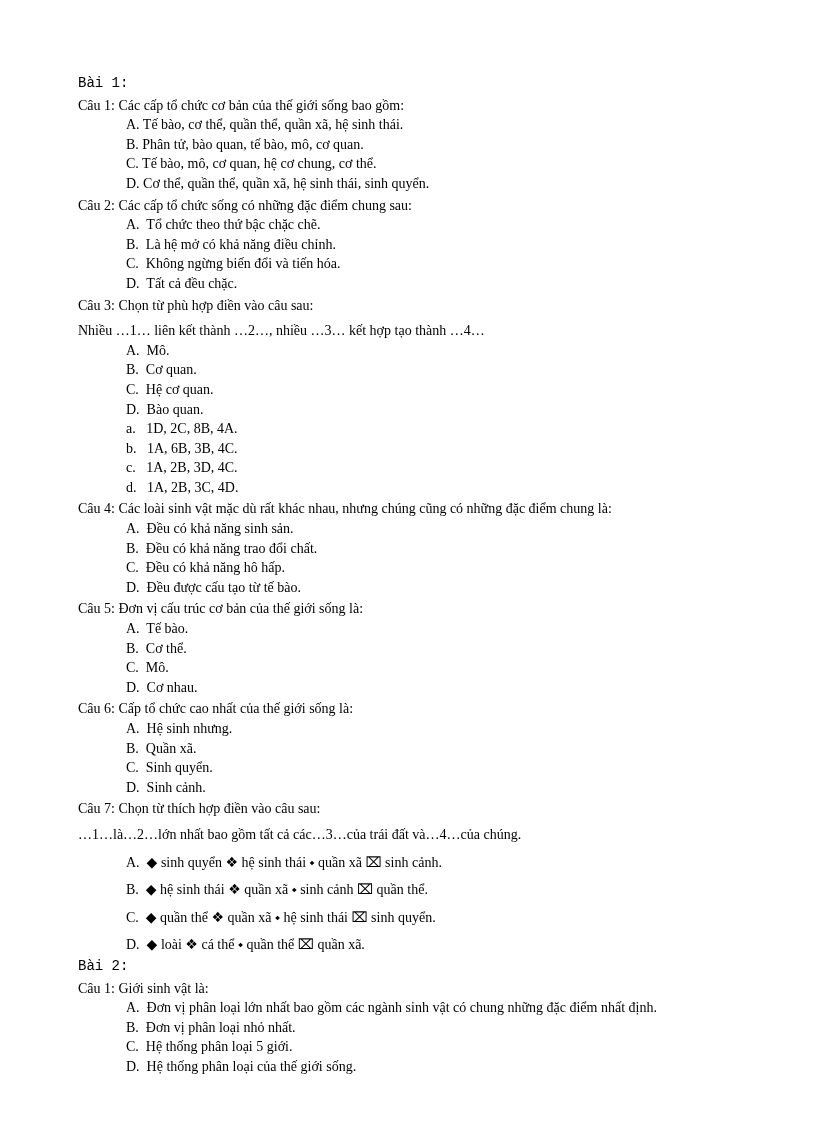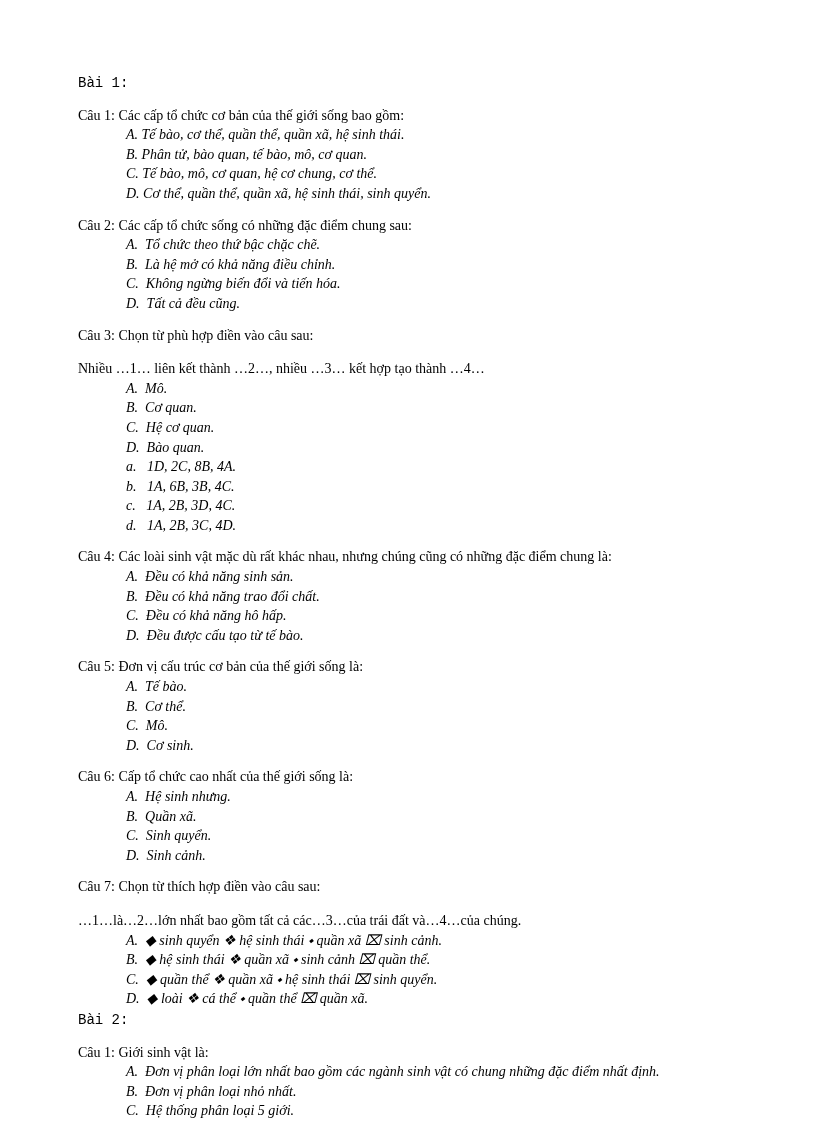--- a/index.html
+++ b/index.html
@@ -8,41 +8,41 @@
     line-height: 1.4;
     color: #000;
     background: #fff;
     margin: 0;
     padding: 72px 78px 40px 78px;
     width: 816px;
     box-sizing: border-box;
   }
   .line { white-space: pre-wrap; }
   .bai { margin-top: 2px; font-family: Liberation Mono, monospace; }
-  .q { margin-top: 12px; }
-  .opt { padding-left: 48px; font-style: italic; }
-  .fill { margin-top: 14px; }
-  .sym { font-family: "Segoe UI Symbol", "Arial Unicode MS", serif; }
+  .q { margin-top: 2px; }
+  .opt { padding-left: 48px; }
+  .fill { margin-top: 6px; }
+  .sym { font-family: "Segoe UI Symbol", "Arial Unicode MS", serif; margin-top: 8px; }
 </style>
 </head>
 <body>
 
 <div class="bai line">Bài 1:</div>
 
 <div class="q line">Câu 1: Các cấp tổ chức cơ bản của thế giới sống bao gồm:</div>
 <div class="opt line">A. Tế bào, cơ thể, quần thể, quần xã, hệ sinh thái.</div>
 <div class="opt line">B. Phân tử, bào quan, tế bào, mô, cơ quan.</div>
 <div class="opt line">C. Tế bào, mô, cơ quan, hệ cơ chung, cơ thể.</div>
 <div class="opt line">D. Cơ thể, quần thể, quần xã, hệ sinh thái, sinh quyển.</div>
 
 <div class="q line">Câu 2: Các cấp tổ chức sống có những đặc điểm chung sau:</div>
 <div class="opt line">A.  Tổ chức theo thứ bậc chặc chẽ.</div>
 <div class="opt line">B.  Là hệ mở có khả năng điều chỉnh.</div>
 <div class="opt line">C.  Không ngừng biến đổi và tiến hóa.</div>
-<div class="opt line">D.  Tất cả đều cũng.</div>
+<div class="opt line">D.  Tất cả đều chặc.</div>
 
 <div class="q line">Câu 3: Chọn từ phù hợp điền vào câu sau:</div>
 <div class="fill line">Nhiều …1… liên kết thành …2…, nhiều …3… kết hợp tạo thành …4…</div>
 <div class="opt line">A.  Mô.</div>
 <div class="opt line">B.  Cơ quan.</div>
 <div class="opt line">C.  Hệ cơ quan.</div>
 <div class="opt line">D.  Bào quan.</div>
 <div class="opt line">a.   1D, 2C, 8B, 4A.</div>
 <div class="opt line">b.   1A, 6B, 3B, 4C.</div>
 <div class="opt line">c.   1A, 2B, 3D, 4C.</div>
@@ -51,21 +51,21 @@
 <div class="q line">Câu 4: Các loài sinh vật mặc dù rất khác nhau, nhưng chúng cũng có những đặc điểm chung là:</div>
 <div class="opt line">A.  Đều có khả năng sinh sản.</div>
 <div class="opt line">B.  Đều có khả năng trao đổi chất.</div>
 <div class="opt line">C.  Đều có khả năng hô hấp.</div>
 <div class="opt line">D.  Đều được cấu tạo từ tế bào.</div>
 
 <div class="q line">Câu 5: Đơn vị cấu trúc cơ bản của thế giới sống là:</div>
 <div class="opt line">A.  Tế bào.</div>
 <div class="opt line">B.  Cơ thể.</div>
 <div class="opt line">C.  Mô.</div>
-<div class="opt line">D.  Cơ sinh.</div>
+<div class="opt line">D.  Cơ nhau.</div>
 
 <div class="q line">Câu 6: Cấp tổ chức cao nhất của thế giới sống là:</div>
 <div class="opt line">A.  Hệ sinh nhưng.</div>
 <div class="opt line">B.  Quần xã.</div>
 <div class="opt line">C.  Sinh quyển.</div>
 <div class="opt line">D.  Sinh cảnh.</div>
 
 <div class="q line">Câu 7: Chọn từ thích hợp điền vào câu sau:</div>
 <div class="fill line">…1…là…2…lớn nhất bao gồm tất cả các…3…của trái đất và…4…của chúng.</div>
 <div class="opt line sym">A.  ◆ sinh quyển ❖ hệ sinh thái ⬩ quần xã ⌧ sinh cảnh.</div>

